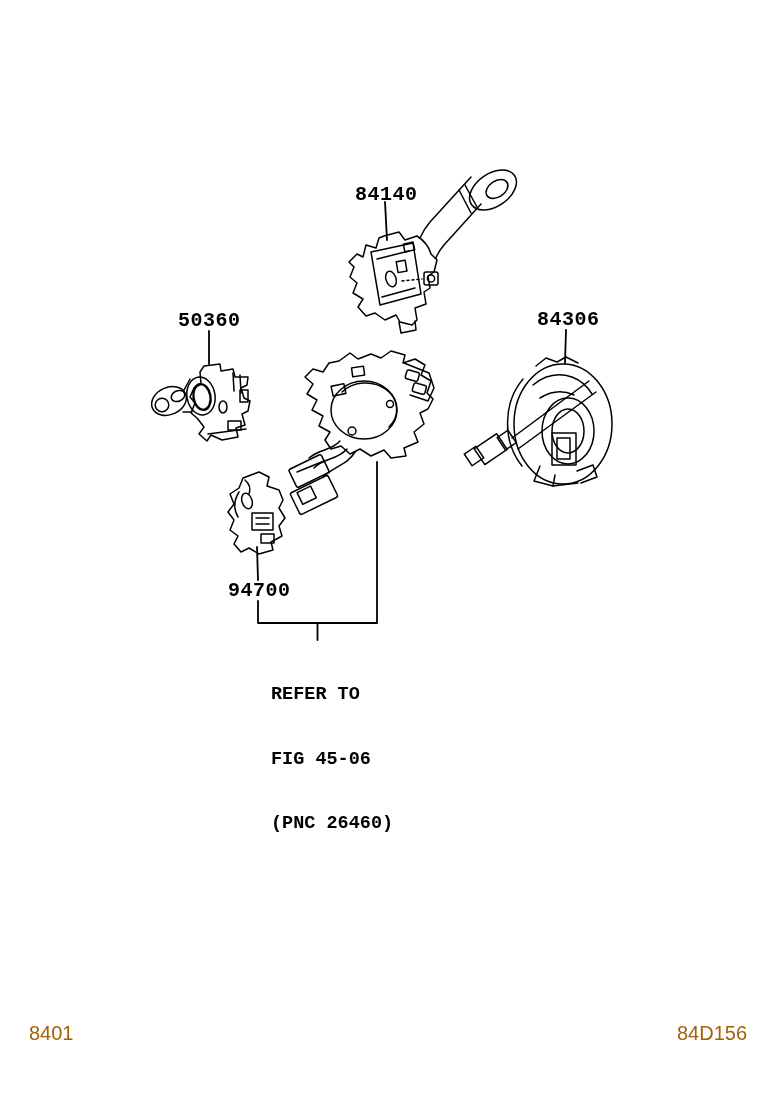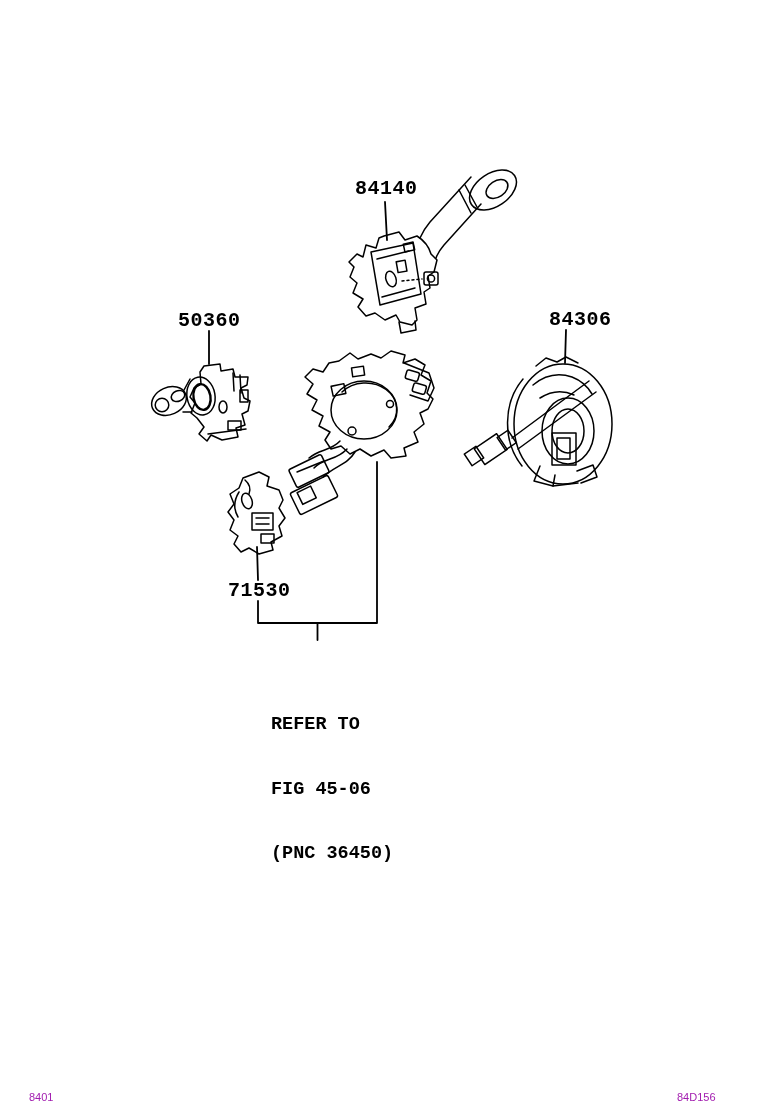--- a/index.html
+++ b/index.html
@@ -19,34 +19,34 @@
     font-family:"Liberation Mono","DejaVu Sans Mono",monospace;
     font-weight:bold;
     font-size:20px;
     letter-spacing:0.5px;
     line-height:20px;
     color:#000;
     white-space:pre;
   }
   .note {
     position:absolute;
-    left:271px; top:671px;
+    left:271px; top:641px;
     font-family:"Liberation Mono","DejaVu Sans Mono",monospace;
     font-weight:bold;
     font-size:18.5px;
     line-height:21.5px;
     color:#000;
     white-space:pre;
   }
   .footer-code {
     position:absolute;
-    top:1090px;
-    font-size:11px;
+    top:1026px;
+    font-size:20px;
     line-height:15px;
-    color:#a21caf;
+    color:#a16207;
   }
   #footer-left  { left:29px; }
   #footer-right { left:677px; }
 </style>
 </head>
 <body>
 
 <div>
 
   <svg id="artwork" width="760" height="1112" viewBox="0 0 760 1112" fill="none" stroke="#000000" stroke-width="1.5" stroke-linejoin="round" stroke-linecap="round">
@@ -142,31 +142,31 @@
       <path d="M 239,492 Q 231,505 238,517"></path>
       <ellipse cx="247" cy="501" rx="5" ry="8" transform="rotate(-18 247 501)"></ellipse>
       <rect x="252" y="513" width="21" height="17"></rect>
       <path d="M 256,518 L 269,518"></path>
       <path d="M 256,524 L 269,524"></path>
       <rect x="261" y="534" width="13" height="9"></rect>
       <path d="M 245,480 Q 252,486 249,494"></path>
     </g>
   </svg>
 
-  <div class="plabel" style="left:355px; top:179px">84140</div>
+  <div class="plabel" style="left:355px; top:185px">84140</div>
 
   <div class="plabel" style="left:178px; top:311px">50360</div>
 
-  <div class="plabel" style="left:549px; top:310px">84306</div>
+  <div class="plabel" style="left:537px; top:310px">84306</div>
 
-  <div class="plabel" style="left:228px; top:581px">71530</div>
+  <div class="plabel" style="left:228px; top:581px">94700</div>
 
   <div class="note">
     <div>REFER TO</div>
     <div>FIG 45-06</div>
-    <div>(PNC 36450)</div>
+    <div>(PNC 26460)</div>
   </div>
 
   <div id="footer-left" class="footer-code">8401</div>
 
   <div id="footer-right" class="footer-code">84D156</div>
 
 </div>
 
 </body></html>

